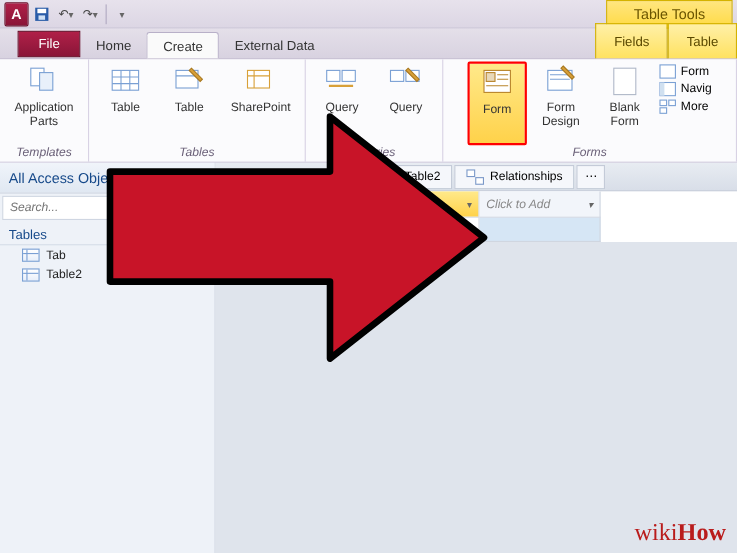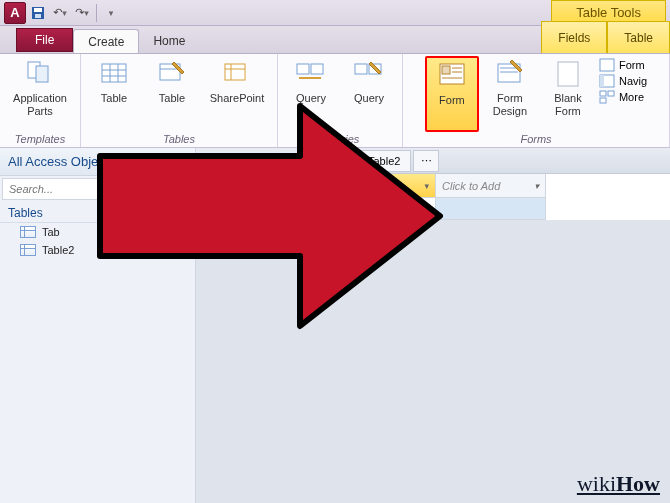--- a/index.html
+++ b/index.html
@@ -64,21 +64,21 @@
 .dd { font-size:9px; color:#666; }
 .rel-ic { width:16px; height:14px; position:relative; }
 .rel-ic::before, .rel-ic::after { content:""; position:absolute; width:6px; height:5px; border:1px solid #7a98c8; background:#fff; }
 .rel-ic::before { left:0; top:0; }
 .rel-ic::after { right:0; bottom:0; }
 
 
 .arrow { position:absolute; left:80px; top:96px; width:380px; height:260px; pointer-events:none; }
 
 
-.wm { position:absolute; right:10px; bottom:6px; font-family:Georgia,serif; font-size:22px; color:#0f172a;text-decoration:underline; }
+.wm { position:absolute; right:10px; bottom:6px; font-family:Georgia,serif; font-size:22px; color:#b91c1c; }
 .wm b { font-weight:bold; }
 
 svg.ico { width:32px; height:32px; }
 </style>
 </head>
 <body>
 
 <div class="titlebar">
   <div class="app-icon">A</div>
   <div class="qat-btn">
@@ -92,22 +92,23 @@
   <div class="qat-btn">↷<span class="dd">▾</span></div>
   <div class="qat-sep"></div>
   <div class="qat-btn">
       <span class="dd">▾</span>
     </div>
   <div class="tabletools">Table Tools</div>
 </div>
 
 <div class="tabrow">
   <div class="file-tab">File</div>
+  <div class="tab">Home</div>
   <div class="tab active">Create</div>
-  <div class="tab">Home</div>
+  <div class="tab">External Data</div>
   <div style="flex:1"></div>
   <div class="ctx-tab">Fields</div>
   <div class="ctx-tab">Table</div>
 </div>
 
 <div class="ribbon">
 
   <div class="grp">
     <div class="grp-items">
       <div class="rbtn wider">
@@ -271,20 +272,24 @@
       <span class="tbl-ic"></span>
       <span>Table2</span>
     </div>
   </div>
 
   <div class="main">
     <div class="doc-tabs">
       <div class="doc-tab">
         <span class="tbl-ic"></span>
         <span>Table2</span>
+      </div>
+      <div class="doc-tab">
+        <span class="rel-ic"></span>
+        <span>Relationships</span>
       </div>
       <div class="doc-tab more">
         <span>⋯</span>
       </div>
     </div>
     <div class="grid">
       <div class="grid-head">
         <div class="col row-sel"></div>
         <div class="col id">
           <span>ID</span>

